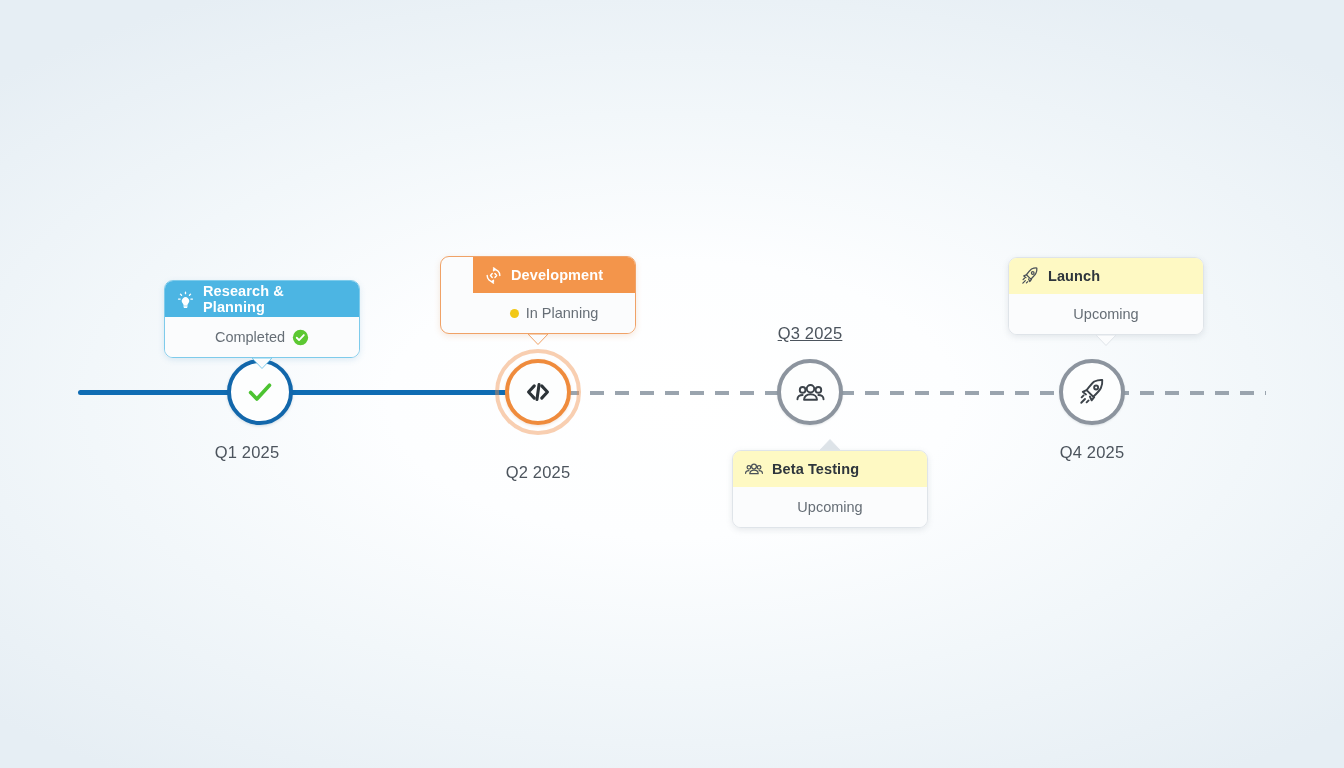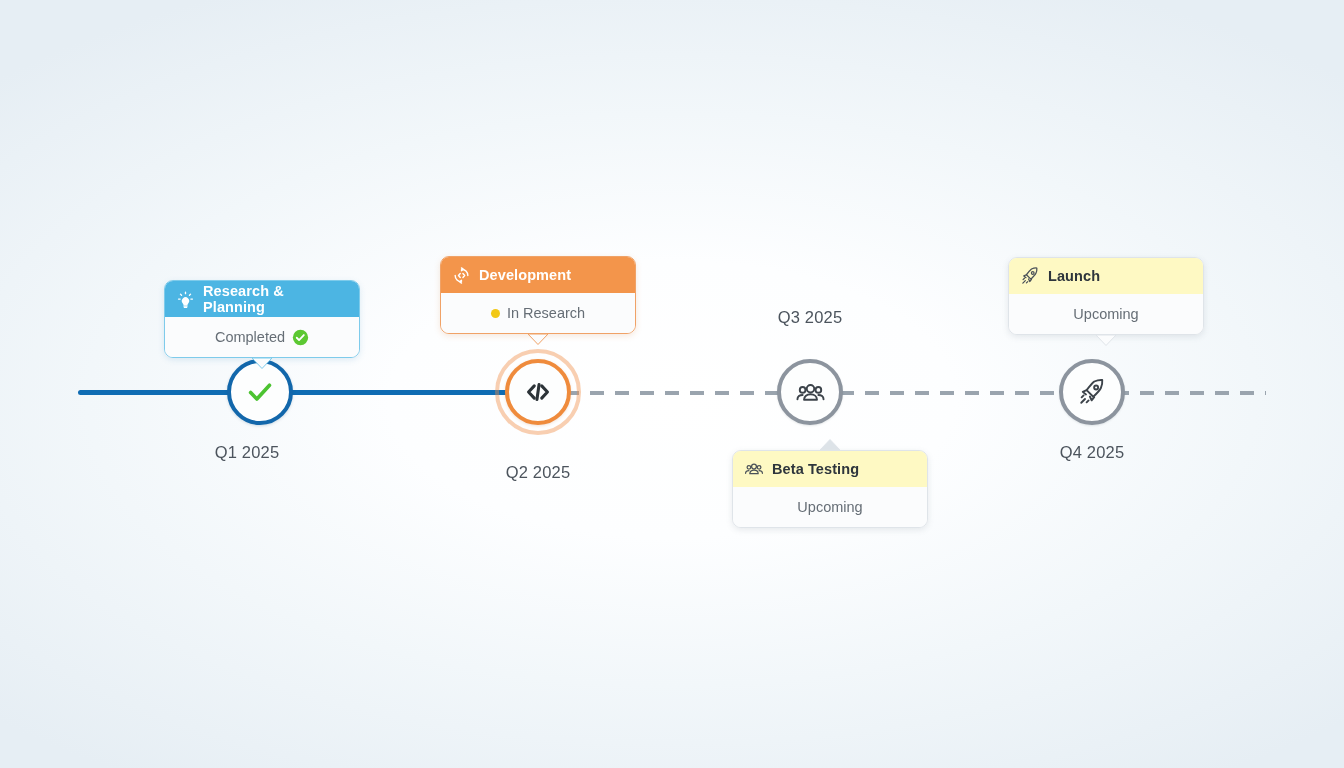--- a/index.html
+++ b/index.html
@@ -126,21 +126,21 @@
     color:#666e76;
   }
 
   
   .card-blue { box-shadow:0 2px 6px rgba(70,140,190,0.16);margin-top:24px; }
   .card-blue .card-inner { border:1px solid #7ecbeb; }
   .card-blue .card-head { background:#4cb5e3; color:#ffffff; }
 
   
   .card-orange { box-shadow:0 2px 6px rgba(210,130,60,0.18); }
-  .card-orange .card-inner { border:1px solid #f0a267; }
+  .card-orange .card-inner { border:1px solid #f0a267;padding-left:32px; }
   .card-orange .card-head { background:#f3954b; color:#ffffff; }
 
   
   .card-grey { box-shadow:0 2px 6px rgba(90,105,120,0.14); }
   .card-grey .card-inner { border:1px solid #dfe4e9; }
   .card-grey .card-head { background:#fef9c3; color:#2e353c; }
 
   
   .tail {
     position:absolute;
@@ -221,42 +221,42 @@
             <path d="M12 2.4L14.4 4.1 12 5.9"></path>
             <path d="M12 18.1L9.6 19.9 12 21.6"></path>
             <path d="M10.4 9.4L8.2 12l2.2 2.6"></path>
             <path d="M13.8 9.4L16 12l-2.2 2.6"></path>
           </svg>
         </span>
         <span>Development</span>
       </div>
       <div class="card-body">
         <span class="status-dot"></span>
-        <span>In Research</span>
+        <span>In Planning</span>
       </div>
     </div>
     <span class="tail tail-down">
       <svg width="20" height="11" viewBox="0 0 20 11">
         <path d="M0 0 L10 10.5 L20 0 Z" fill="#fbfcfd" stroke="#f0a267" stroke-width="1"></path>
         <path d="M1 -1 L19 -1" stroke="#fbfcfd" stroke-width="2"></path>
       </svg>
     </span>
   </div>
 
   <div class="pulse-ring" style="left:495px; top:349px;"></div>
   <div class="node node-active" style="left:505px; top:359px;">
     <svg width="32" height="32" viewBox="0 0 24 24" fill="none" stroke="#2c3338" stroke-width="2.3" stroke-linecap="round" stroke-linejoin="round">
       <path d="M9.2 7.4L4.9 12l4.3 4.6"></path>
       <path d="M14.8 7.4L19.1 12l-4.3 4.6"></path>
       <path d="M12.8 6.4L11.2 17.6"></path>
     </svg>
   </div>
   <div class="q-label" style="left:453px; top:463px;">Q2 2025</div>
 
-  <div class="q-label" style="left:725px; top:308px;">Q3 2025</div>
+  <div class="q-label" style="left:725px; top:324px;text-decoration:underline;">Q3 2025</div>
 
   <div class="node node-future" style="left:777px; top:359px;">
     <svg width="31" height="31" viewBox="0 0 24 24" fill="none" stroke="#3c434a" stroke-width="1.5" stroke-linecap="round" stroke-linejoin="round">
       <circle cx="12" cy="9.1" r="2.9"></circle>
       <path d="M7 17.6c0-2.6 2.2-4.2 5-4.2s5 1.6 5 4.2z"></path>
       <circle cx="5.9" cy="10" r="2.2"></circle>
       <path d="M1.9 17.2c0-2.1 1.7-3.3 4-3.3"></path>
       <circle cx="18.1" cy="10" r="2.2"></circle>
       <path d="M22.1 17.2c0-2.1-1.7-3.3-4-3.3"></path>
     </svg>

